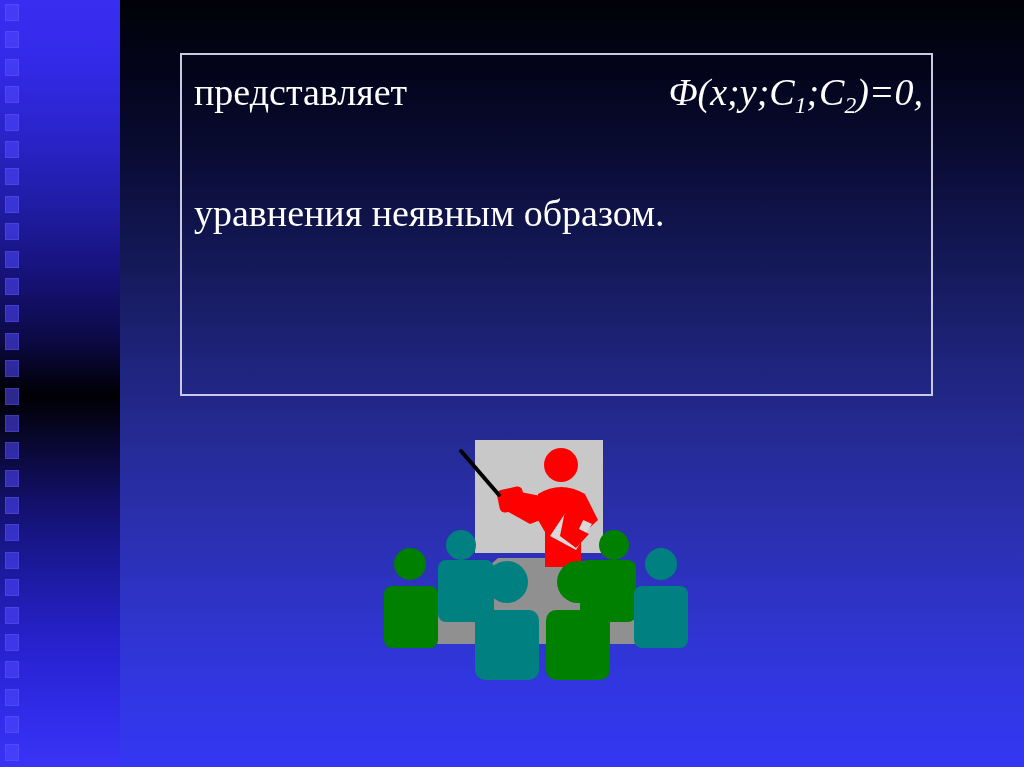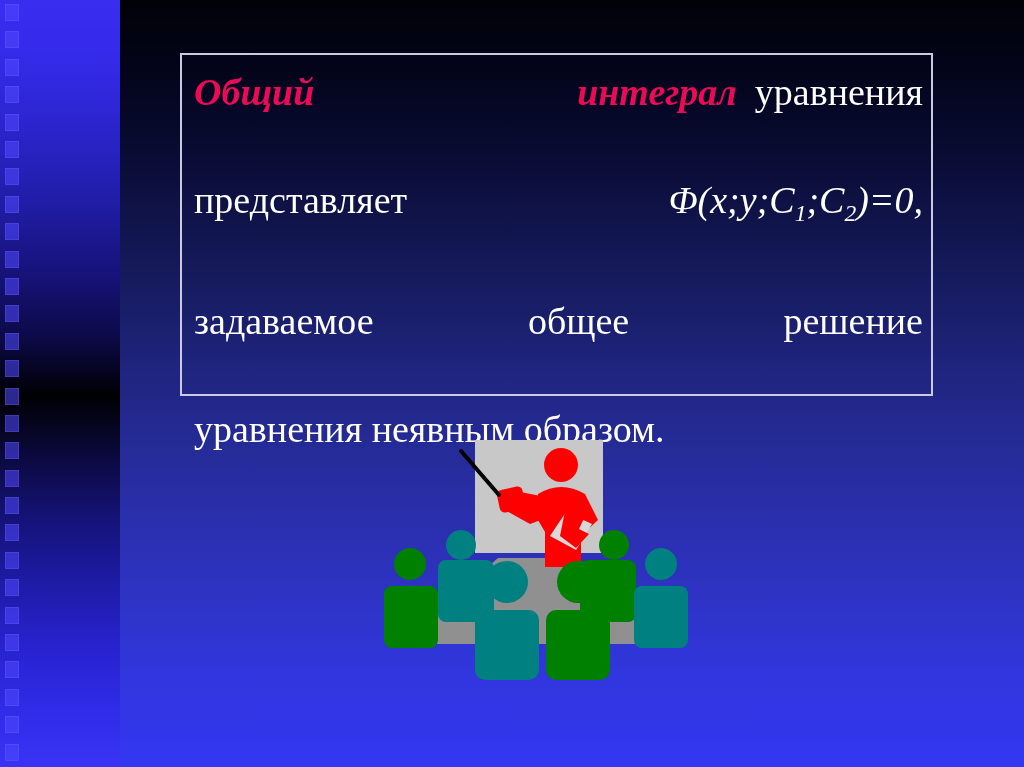--- a/index.html
+++ b/index.html
@@ -164,26 +164,24 @@
       <div class="film-sq" style="top: 634px;"></div>
       <div class="film-sq" style="top: 661px;"></div>
       <div class="film-sq" style="top: 689px;"></div>
       <div class="film-sq" style="top: 716px;"></div>
       <div class="film-sq" style="top: 744px;"></div>
     </div>
 
   <div class="textbox">
     <div class="textbox-inner">
 
-      <div class="para"><span class="accent">Общий интеграл</span><span class="nbsp-gap"></span><span>уравнения</span></div>
 
 
       <div class="para"><span>представляет</span> <span class="mathi"><span>Φ(x;y;C</span><sub>1</sub><span>;C</span><sub>2</sub><span>)=0,</span></span></div>
 
-      <div class="para">задаваемое общее решение</div>
 
       <div class="para" style="text-align:left">уравнения неявным образом.</div>
 
     </div>
   </div>
 
   <div class="clipart">
     <svg width="330" height="270" viewBox="0 0 330 270" xmlns="http://www.w3.org/2000/svg">
 
       <rect x="105" y="12" width="128" height="113" fill="#c8c8c8"></rect>

